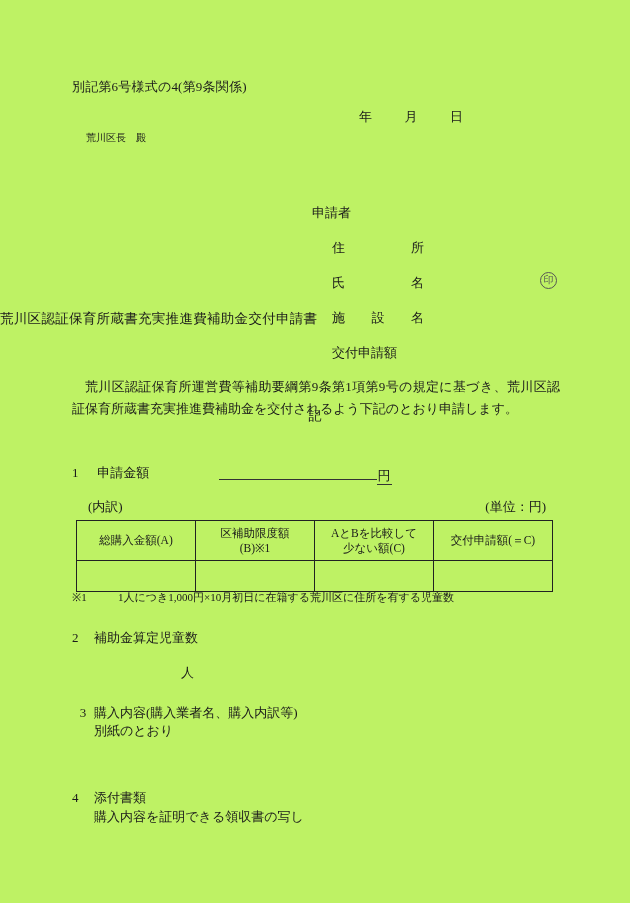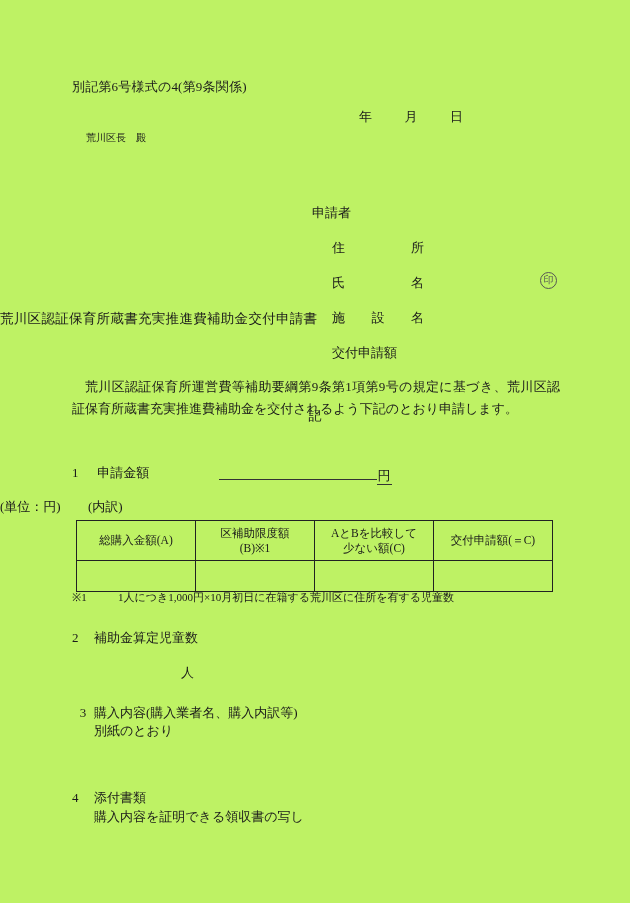--- a/index.html
+++ b/index.html
@@ -146,20 +146,21 @@
   
   .breakdown-label {
     left: 88px;
     top: 498px;
     font-size: 13px;
   }
   .unit-note {
     left: 0;
     top: 498px;
     width: 630px;
+    text-align: right;
     padding-right: 84px;
     box-sizing: border-box;
     font-size: 13px;
   }
 
   
   .tbl {
     left: 76px;
     top: 520px;
     width: 477px;

